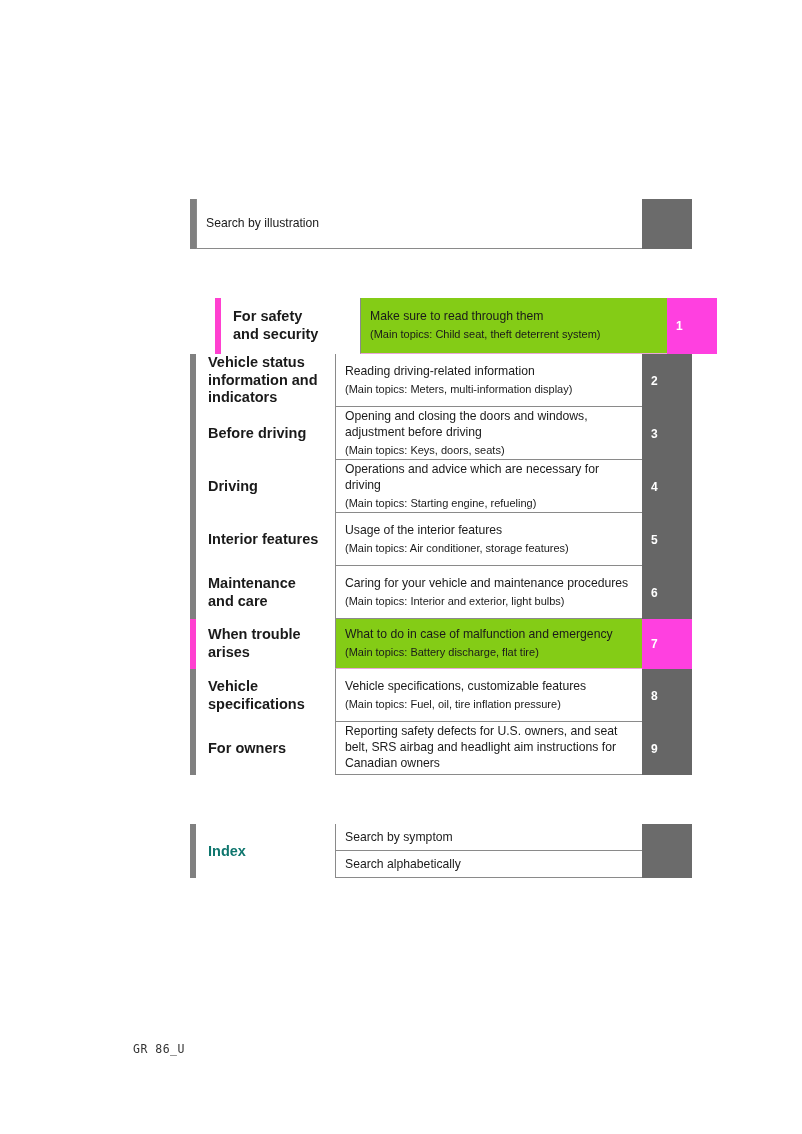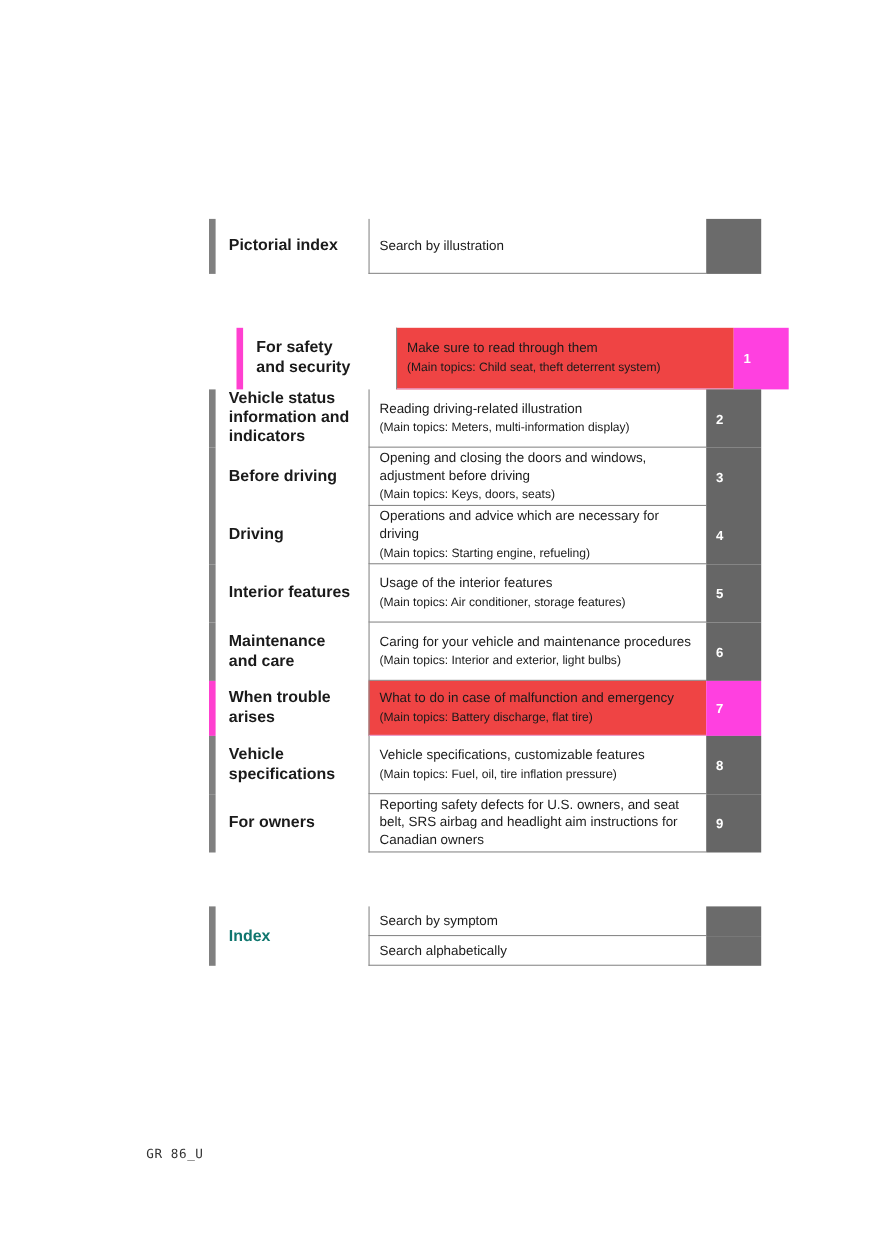--- a/index.html
+++ b/index.html
@@ -98,21 +98,21 @@
   .num-cell.pink {
     background: #ff40e0;
     color: #ffffff;
   }
   .num-cell.blank {
     background: #6b6b6b;
   }
 
   
   .desc-cell.pinkrow {
-    background: #ef4444;
+    background: #84cc16;
     border-bottom: 1px solid #e9a7d8;
   }
 
   
   #pictorial-block { top: 199px; }
   #pictorial-block .toc-row { height: 50px; }
   #pictorial-block .desc-cell { justify-content: center; }
 
   #main-block { top: 298px; }
 
@@ -177,21 +177,20 @@
   #pictorial-block .marker { background: #808080; }
 </style>
 </head>
 <body>
 
 <div class="page">
 
   <div class="toc-block" id="pictorial-block">
     <div class="toc-row">
       <div class="marker"></div>
-      <div class="title-cell">Pictorial index</div>
       <div class="desc-cell">
         <div class="desc-main">Search by illustration</div>
       </div>
       <div class="num-cell blank"></div>
     </div>
   </div>
 
   <div class="toc-block" id="main-block">
 
     <div class="toc-row" style="height:56px;margin-left:25px;">
@@ -204,21 +203,21 @@
       </div>
       <div class="num-cell pink">1</div>
     </div>
 
     <div class="toc-row" style="height:53px;">
       <div class="marker"></div>
       <div class="title-cell" style="white-space:pre-line;">Vehicle status
 information and
 indicators</div>
       <div class="desc-cell">
-        <div class="desc-main">Reading driving-related illustration</div>
+        <div class="desc-main">Reading driving-related information</div>
         <div class="desc-sub">(Main topics: Meters, multi-information display)</div>
       </div>
       <div class="num-cell">2</div>
     </div>
 
     <div class="toc-row" style="height:53px;">
       <div class="marker"></div>
       <div class="title-cell" style="white-space:pre-line;">Before driving</div>
       <div class="desc-cell">
         <div class="desc-main">Opening and closing the doors and windows, adjustment before driving</div>

